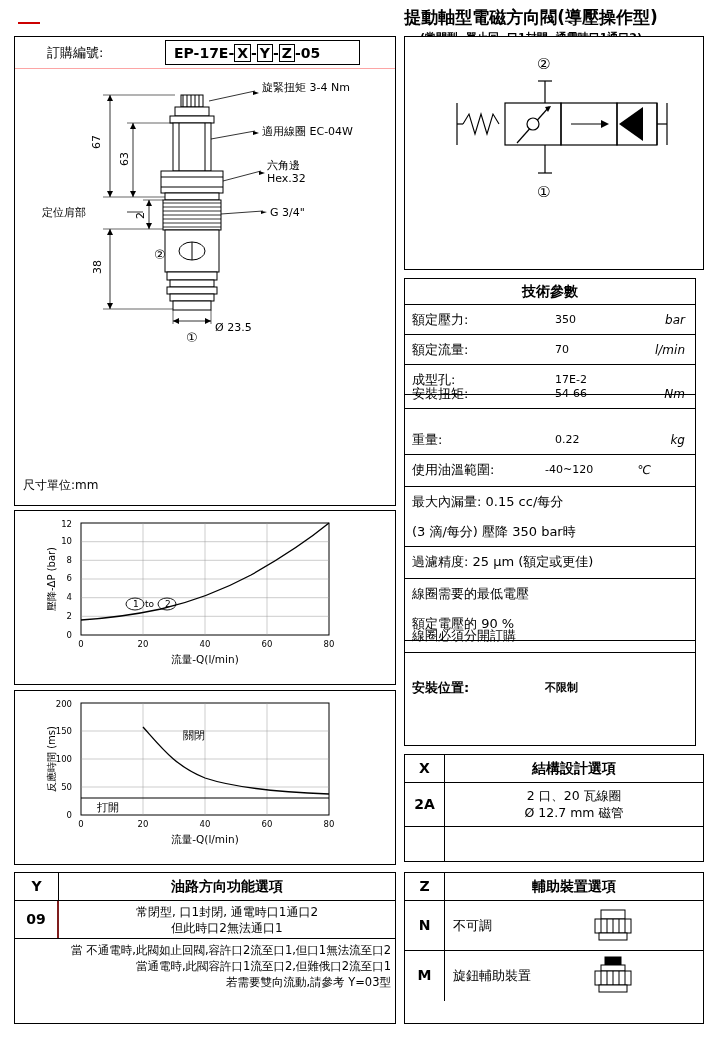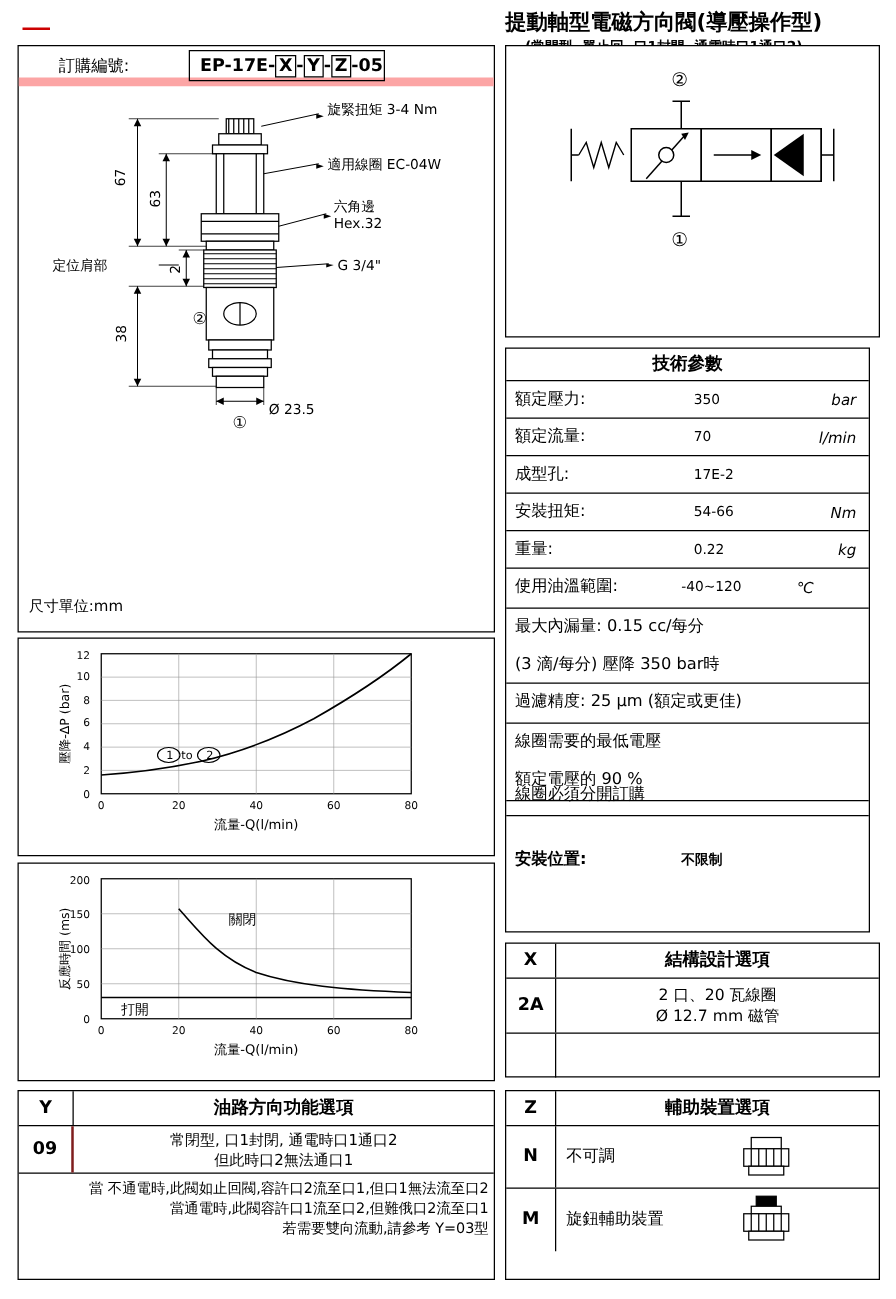--- a/index.html
+++ b/index.html
@@ -7,23 +7,23 @@
   .sheet{position:absolute;left:0;top:0;width:717px;height:1039px;}
   
   .hdr{position:absolute;left:350px;top:6px;width:362px;text-align:center;}
   .hdr .t1{font-size:17px;font-weight:bold;letter-spacing:0px;}
   .hdr .t2{font-size:11px;font-weight:bold;margin-top:1px;}
   .redline{position:absolute;left:18px;top:22px;width:22px;height:2px;background:#c00;}
   
   .box{position:absolute;border:1px solid #000;box-sizing:border-box;background:#fff;}
   
   #left-main{left:14px;top:36px;width:382px;height:470px;}
-  .order-row{position:absolute;left:0;top:0;width:100%;height:32px;border-bottom:7px solid #fca5a5;box-sizing:border-box;}
+  .order-row{position:absolute;left:0;top:0;width:100%;height:32px;border-bottom:1px solid #fca5a5;box-sizing:border-box;}
   .order-label{position:absolute;left:32px;top:7px;font-size:13px;}
-  .order-code-box{position:absolute;left:136px;top:3px;width:157px;height:25px;border:1px solid #000;box-sizing:border-box;}
+  .order-code-box{position:absolute;left:150px;top:3px;width:195px;height:25px;border:1px solid #000;box-sizing:border-box;}
   .order-code{position:absolute;left:8px;top:4px;font-size:14px;font-weight:bold;letter-spacing:0px;}
   .order-code span.boxed{border:1px solid #000;padding:0 2px;}
   .unit-note{position:absolute;left:8px;top:440px;font-size:12px;}
   
   svg{display:block;}
   
   #chart1{left:14px;top:510px;width:382px;height:175px;}
   #chart2{left:14px;top:690px;width:382px;height:175px;}
   
   #ytable{left:14px;top:872px;width:382px;height:152px;}
@@ -329,21 +329,21 @@
     <div class="spec-row" style="top:56px;height:30px;">
       <div class="k">額定流量:</div>
       <div class="v">70</div>
       <div class="u">l/min</div>
     </div>
     <div class="spec-row" style="top:86px;height:30px;">
       <div class="k">成型孔:</div>
       <div class="v">17E-2</div>
       <div class="u"></div>
     </div>
-    <div class="spec-row" style="top:116px;height:30px;">
+    <div class="spec-row" style="top:100px;height:30px;">
       <div class="k">安裝扭矩:</div>
       <div class="v">54-66</div>
       <div class="u">Nm</div>
     </div>
     <div class="spec-row" style="top:146px;height:30px;">
       <div class="k">重量:</div>
       <div class="v">0.22</div>
       <div class="u">kg</div>
     </div>
     <div class="spec-row" style="top:176px;height:32px;">

